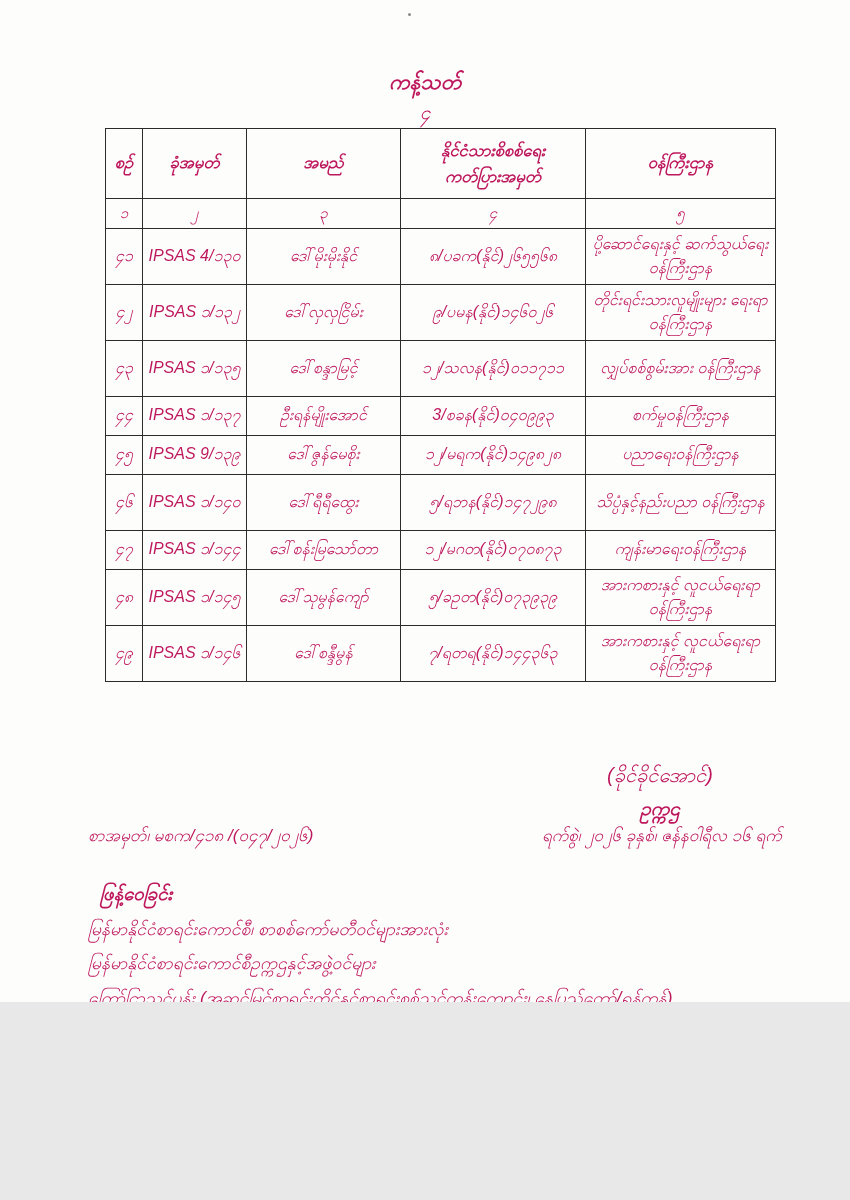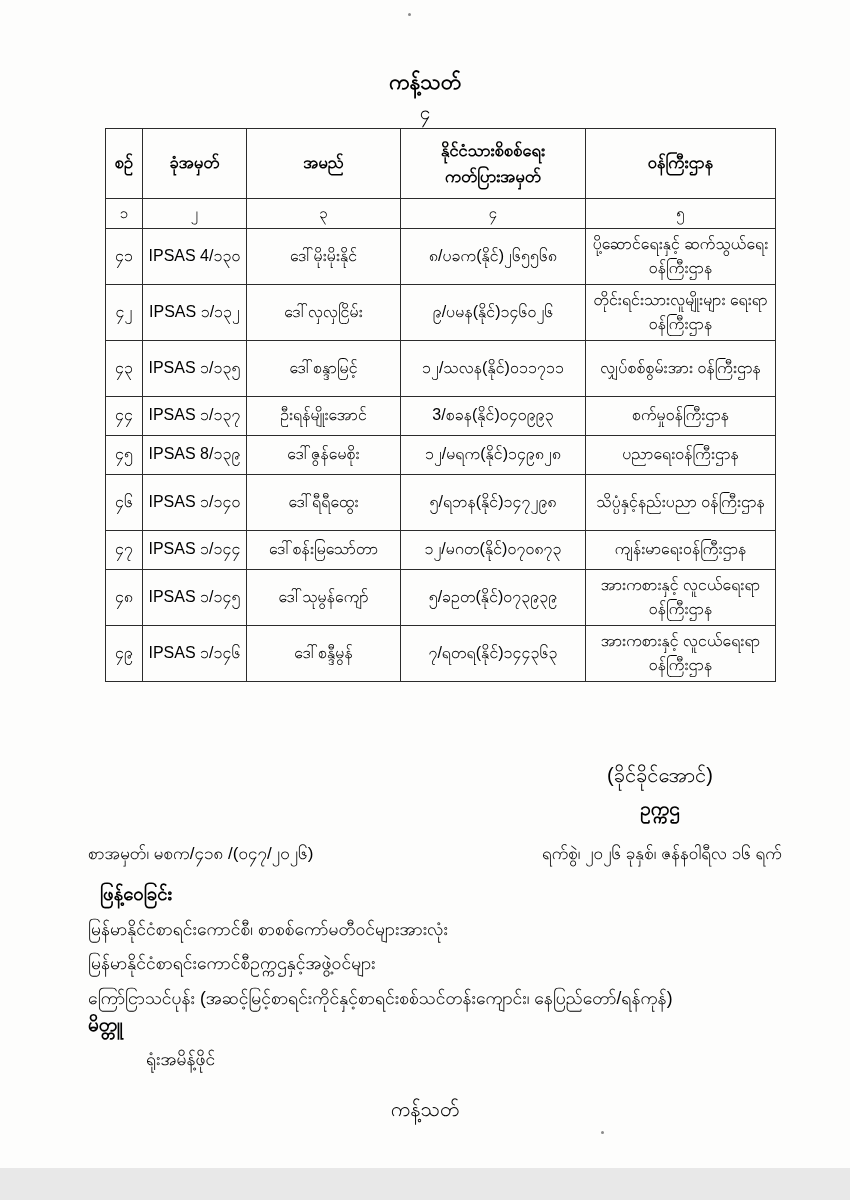--- a/index.html
+++ b/index.html
@@ -1,24 +1,25 @@
 <!DOCTYPE html>
 <html><head>
 <meta charset="utf-8">
 <style>
   * { margin: 0; padding: 0; box-sizing: border-box; }
   html, body { background: #e8e8e8; }
   .page {
     position: relative;
     width: 850px;
-    height: 1168px;
+    height: 1002px;
     background: #fdfdfc;
     font-family: "Liberation Sans", "DejaVu Sans", sans-serif;
-    color: #000000;
+    color: #be185d;
     overflow: hidden;
+    font-style: italic;
   }
   .classification-top {
     position: absolute;
     top: 68px; left: 0; width: 100%;
     text-align: center;
     font-size: 21px; font-weight: 600;
   }
   .page-number {
     position: absolute;
     top: 100px; left: 0; width: 100%;
@@ -56,21 +57,21 @@
   .hdr-two-line span { display: block; line-height: 1.55; }
   .sig-block {
     position: absolute;
     top: 762px; left: 540px; width: 240px;
     text-align: center;
   }
   .sig-name { font-size: 20px; margin-bottom: 4px; }
   .sig-title { font-size: 19px; font-weight: 600; }
   .ref-line {
     position: absolute;
-    top: 842px; left: 88px; width: 694px;
+    top: 824px; left: 88px; width: 694px;
     display: flex;
     justify-content: space-between;
     font-size: 17px;
   }
   .dist-block {
     position: absolute;
     top: 882px; left: 88px; width: 700px;
     font-size: 17.5px;
   }
   .dist-heading { font-weight: 700; font-size: 18.5px; margin-bottom: 8px; padding-left: 12px; }
@@ -152,21 +153,21 @@
       </tr>
       <tr class="r-short">
         <td>၄၄</td>
         <td class="cell-roll">IPSAS ၁/၁၃၇</td>
         <td class="cell-name">ဦးရန်မျိုးအောင်</td>
         <td>3/စခန(နိုင်)၀၄၀၉၉၃</td>
         <td>စက်မှုဝန်ကြီးဌာန</td>
       </tr>
       <tr class="r-short">
         <td>၄၅</td>
-        <td class="cell-roll">IPSAS 8/၁၃၉</td>
+        <td class="cell-roll">IPSAS 9/၁၃၉</td>
         <td class="cell-name">ဒေါ်ဇွန်မေစိုး</td>
         <td>၁၂/မရက(နိုင်)၁၄၉၈၂၈</td>
         <td>ပညာရေးဝန်ကြီးဌာန</td>
       </tr>
       <tr class="r-tall">
         <td>၄၆</td>
         <td class="cell-roll">IPSAS ၁/၁၄၀</td>
         <td class="cell-name">ဒေါ်ရီရီထွေး</td>
         <td>၅/ရဘန(နိုင်)၁၄၇၂၉၈</td>
         <td>သိပ္ပံနှင့်နည်းပညာ ဝန်ကြီးဌာန</td>

